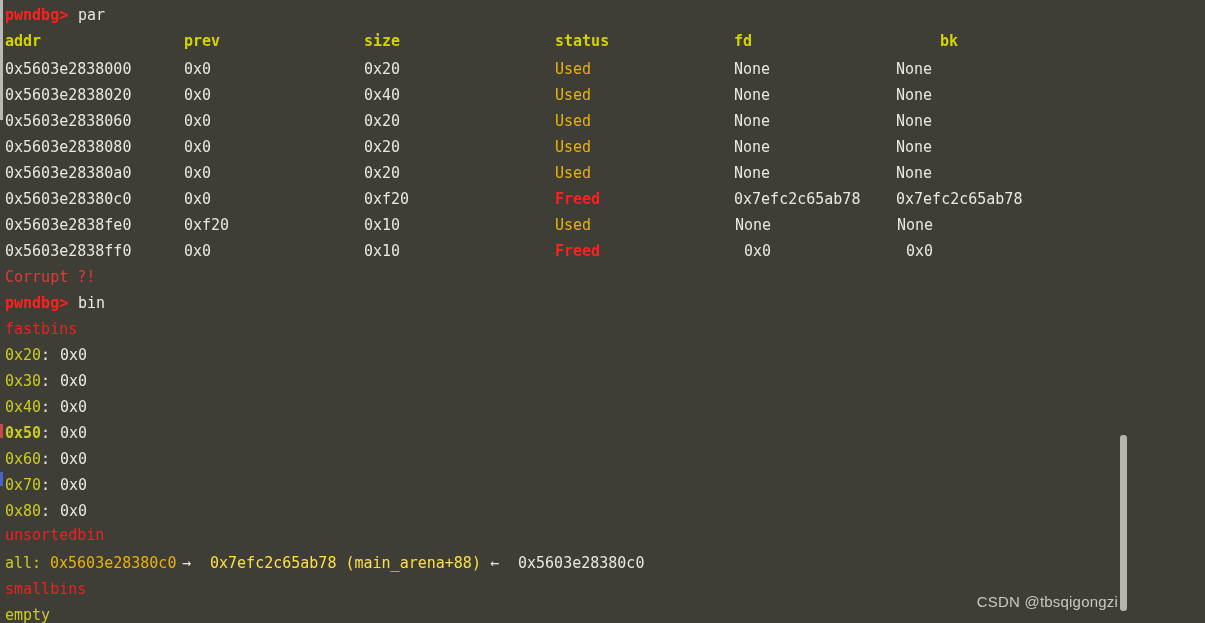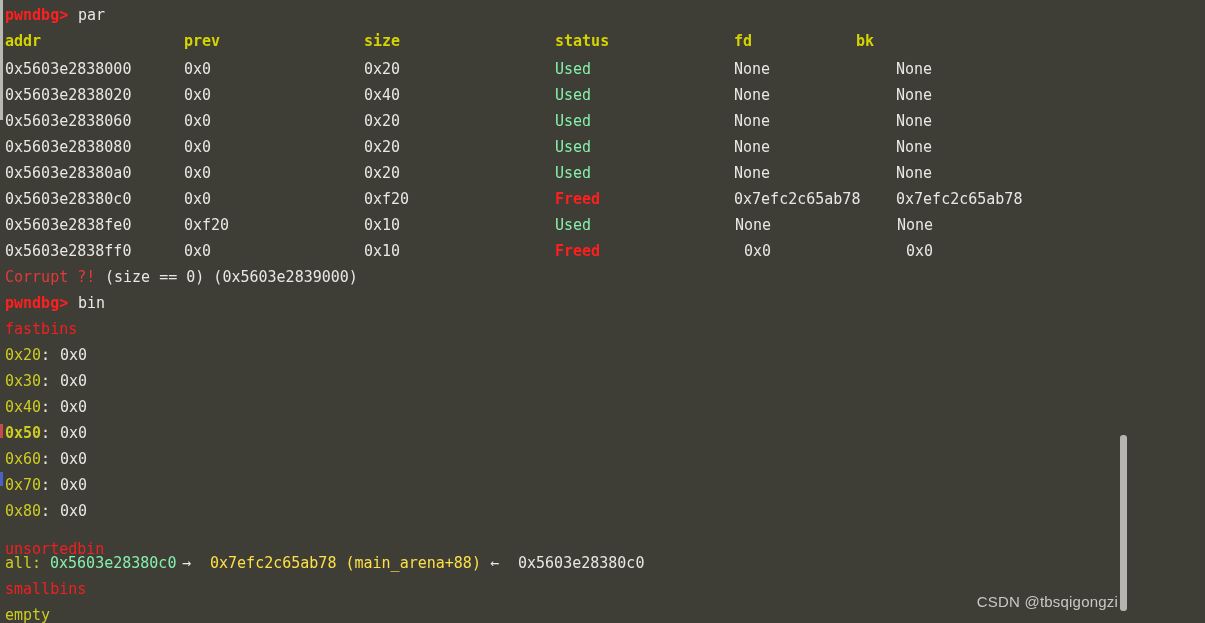--- a/index.html
+++ b/index.html
@@ -28,21 +28,21 @@
   }
   .cell {
     position: absolute;
     top: 0;
     white-space: pre;
   }
 
   
   .c-white   { color: #e8e8e3; }
   .c-red     { color: #ff1f1f; font-weight: bold; }
-  .c-red-dim { color: #86efac; }
+  .c-red-dim { color: #eab308; }
   .c-red-s   { color: #f02020; }
   .c-yellow  { color: #d4d400; font-weight: bold; text-align: right; }
   .c-olive   { color: #cccc22; }
   .c-magenta { color: #fde047; text-align: center; }
   .c-corrupt { color: #e23a3a; }
 
   
   #watermark {
     position: absolute;
     right: 12px;
@@ -96,37 +96,36 @@
     <span class="cell c-red" style="left:5px">pwndbg&gt;</span>
     <span class="cell c-white" style="left:78px">par</span>
   </div>
 
   <div class="line" style="top:28px">
     <span class="cell c-yellow" style="left:5px">addr</span>
     <span class="cell c-yellow" style="left:184px">prev</span>
     <span class="cell c-yellow" style="left:364px">size</span>
     <span class="cell c-yellow" style="left:555px">status</span>
     <span class="cell c-yellow" style="left:734px">fd</span>
-    <span class="cell c-yellow" style="left:856px">bk</span>
+    <span class="cell c-yellow" style="left:940px">bk</span>
   </div>
 
   <div id="heap-rows">
       <div class="line" style="top: 56px;"><span class="cell c-white" style="left:5px">0x5603e2838000</span><span class="cell c-white" style="left:184px">0x0</span><span class="cell c-white" style="left:364px">0x20</span><span class="cell c-red-dim" style="left:555px">Used</span><span class="cell c-white" style="left:734px">None</span><span class="cell c-white" style="left:896px">None</span></div>
       <div class="line" style="top: 82px;"><span class="cell c-white" style="left:5px">0x5603e2838020</span><span class="cell c-white" style="left:184px">0x0</span><span class="cell c-white" style="left:364px">0x40</span><span class="cell c-red-dim" style="left:555px">Used</span><span class="cell c-white" style="left:734px">None</span><span class="cell c-white" style="left:896px">None</span></div>
       <div class="line" style="top: 108px;"><span class="cell c-white" style="left:5px">0x5603e2838060</span><span class="cell c-white" style="left:184px">0x0</span><span class="cell c-white" style="left:364px">0x20</span><span class="cell c-red-dim" style="left:555px">Used</span><span class="cell c-white" style="left:734px">None</span><span class="cell c-white" style="left:896px">None</span></div>
       <div class="line" style="top: 134px;"><span class="cell c-white" style="left:5px">0x5603e2838080</span><span class="cell c-white" style="left:184px">0x0</span><span class="cell c-white" style="left:364px">0x20</span><span class="cell c-red-dim" style="left:555px">Used</span><span class="cell c-white" style="left:734px">None</span><span class="cell c-white" style="left:896px">None</span></div>
       <div class="line" style="top: 160px;"><span class="cell c-white" style="left:5px">0x5603e28380a0</span><span class="cell c-white" style="left:184px">0x0</span><span class="cell c-white" style="left:364px">0x20</span><span class="cell c-red-dim" style="left:555px">Used</span><span class="cell c-white" style="left:734px">None</span><span class="cell c-white" style="left:896px">None</span></div>
       <div class="line" style="top: 186px;"><span class="cell c-white" style="left:5px">0x5603e28380c0</span><span class="cell c-white" style="left:184px">0x0</span><span class="cell c-white" style="left:364px">0xf20</span><span class="cell c-red" style="left:555px">Freed</span><span class="cell c-white" style="left:734px">0x7efc2c65ab78</span><span class="cell c-white" style="left:896px">0x7efc2c65ab78</span></div>
       <div class="line" style="top: 212px;"><span class="cell c-white" style="left:5px">0x5603e2838fe0</span><span class="cell c-white" style="left:184px">0xf20</span><span class="cell c-white" style="left:364px">0x10</span><span class="cell c-red-dim" style="left:555px">Used</span><span class="cell c-white" style="left:0;width:771px;text-align:right;">None</span><span class="cell c-white" style="left:0;width:933px;text-align:right;">None</span></div>
       <div class="line" style="top: 238px;"><span class="cell c-white" style="left:5px">0x5603e2838ff0</span><span class="cell c-white" style="left:184px">0x0</span><span class="cell c-white" style="left:364px">0x10</span><span class="cell c-red" style="left:555px">Freed</span><span class="cell c-white" style="left:0;width:771px;text-align:right;">0x0</span><span class="cell c-white" style="left:0;width:933px;text-align:right;">0x0</span></div>
     </div>
 
   <div class="line" style="top:264px">
     <span class="cell c-corrupt" style="left:5px">Corrupt ?!</span>
-    <span class="cell c-white" style="left:105px">(size == 0) (0x5603e2839000)</span>
   </div>
 
   <div class="line" style="top:290px">
     <span class="cell c-red" style="left:5px">pwndbg&gt;</span>
     <span class="cell c-white" style="left:78px">bin</span>
   </div>
 
   <div class="line" style="top:316px">
     <span class="cell c-red-s" style="left:5px">fastbins</span>
   </div>
@@ -134,21 +133,21 @@
   <div id="fastbin-rows">
       <div class="line" style="top: 342px;"><span class="cell c-olive" style="left: 5px;">0x20</span><span class="cell c-white" style="left: 41px;">:</span><span class="cell c-white" style="left: 60px;">0x0</span></div>
       <div class="line" style="top: 368px;"><span class="cell c-olive" style="left: 5px;">0x30</span><span class="cell c-white" style="left: 41px;">:</span><span class="cell c-white" style="left: 60px;">0x0</span></div>
       <div class="line" style="top: 394px;"><span class="cell c-olive" style="left: 5px;">0x40</span><span class="cell c-white" style="left: 41px;">:</span><span class="cell c-white" style="left: 60px;">0x0</span></div>
       <div class="line" style="top: 420px;"><span class="cell c-olive" style="left: 5px; font-weight: bold;">0x50</span><span class="cell c-white" style="left: 41px;">:</span><span class="cell c-white" style="left: 60px;">0x0</span></div>
       <div class="line" style="top: 446px;"><span class="cell c-olive" style="left: 5px;">0x60</span><span class="cell c-white" style="left: 41px;">:</span><span class="cell c-white" style="left: 60px;">0x0</span></div>
       <div class="line" style="top: 472px;"><span class="cell c-olive" style="left: 5px;">0x70</span><span class="cell c-white" style="left: 41px;">:</span><span class="cell c-white" style="left: 60px;">0x0</span></div>
       <div class="line" style="top: 498px; padding-left: 40px;"><span class="cell c-olive" style="left: 5px;">0x80</span><span class="cell c-white" style="left: 41px;">:</span><span class="cell c-white" style="left: 60px;">0x0</span></div>
     </div>
 
-  <div class="line" style="top:536px">
+  <div class="line" style="top:522px">
     <span class="cell c-red-s" style="left:5px">unsortedbin</span>
   </div>
 
   <div class="line" style="top:550px">
     <span class="cell c-olive" style="left:5px">all:</span>
     <span class="cell c-red-dim" style="left:50px">0x5603e28380c0</span>
     <span class="cell c-white" style="left:182px">→</span>
     <span class="cell c-magenta" style="left:210px">0x7efc2c65ab78 (main_arena+88)</span>
     <span class="cell c-white" style="left:490px">←</span>
     <span class="cell c-white" style="left:518px">0x5603e28380c0</span>

